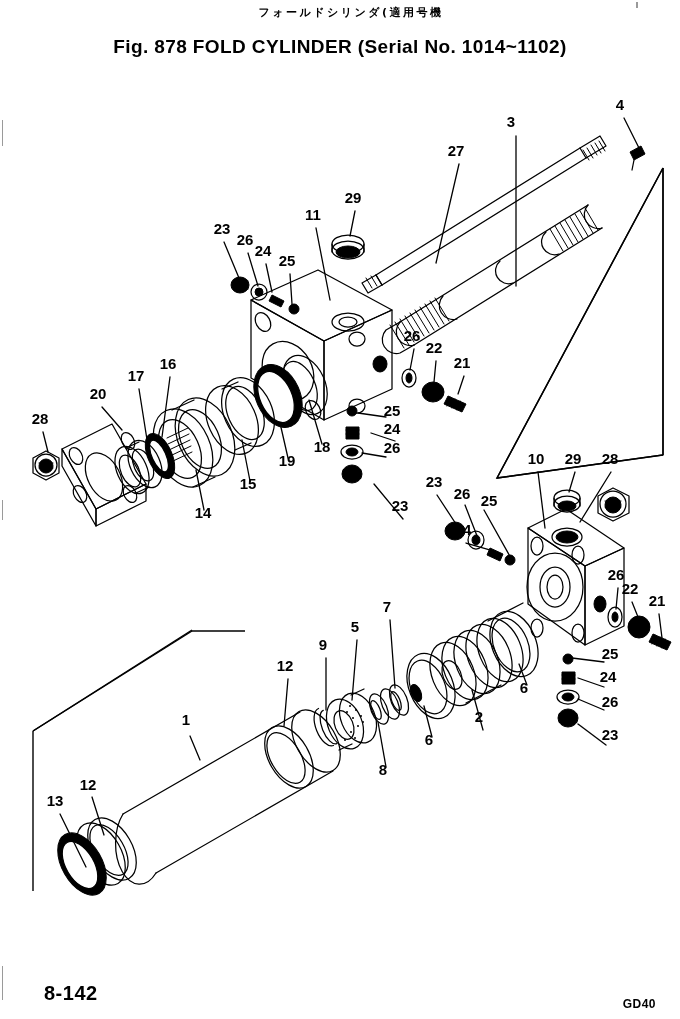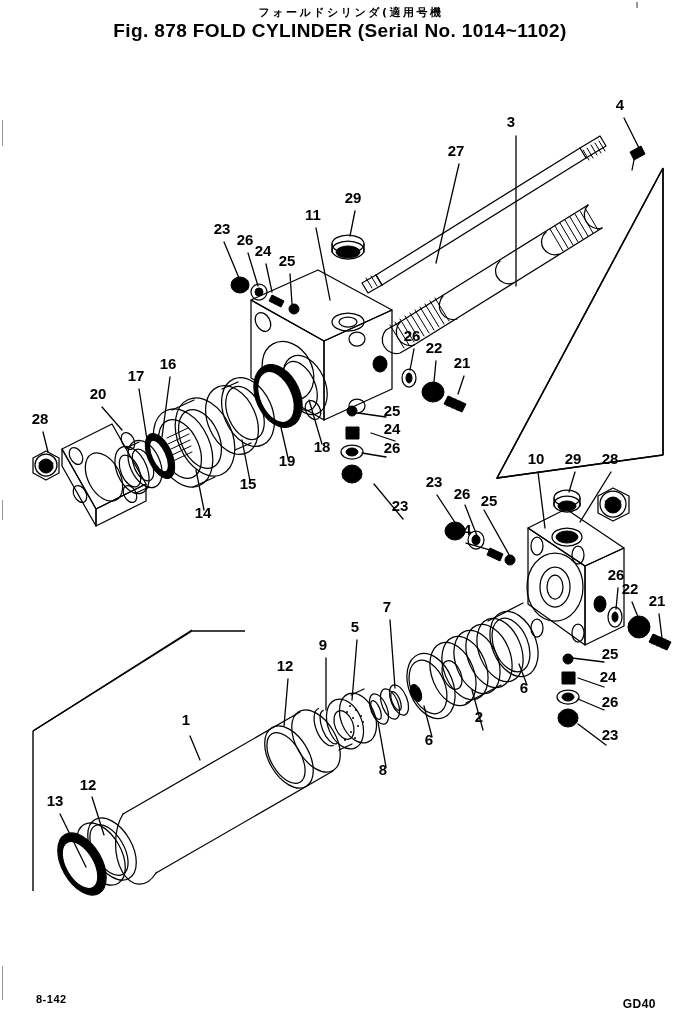--- a/index.html
+++ b/index.html
@@ -13,28 +13,28 @@
 
   
   #header{position:absolute;top:0;left:0;width:680px;text-align:center;}
   .jp-line{
     font-family:"DejaVu Sans",sans-serif;
     font-size:11px;font-weight:700;letter-spacing:2.5px;
     line-height:14px;margin:6px 0 0 0;padding-left:22px;
   }
   .title-line{
     font-size:19px;font-weight:700;line-height:22px;
-    letter-spacing:.4px;margin-top:0;
+    letter-spacing:.4px;margin-top:16px;
     white-space:nowrap;
   }
 
   
   #footer-left{
-    position:absolute;left:36px;bottom:14px;
-    font-size:11px;font-weight:700;letter-spacing:.5px;
+    position:absolute;left:44px;bottom:14px;
+    font-size:20px;font-weight:700;letter-spacing:.5px;
   }
   #footer-right{
     position:absolute;right:24px;bottom:8px;
     font-size:12px;font-weight:700;letter-spacing:.5px;
   }
 
   
   .tick{position:absolute;background:#9a9a9a;}
 
   

